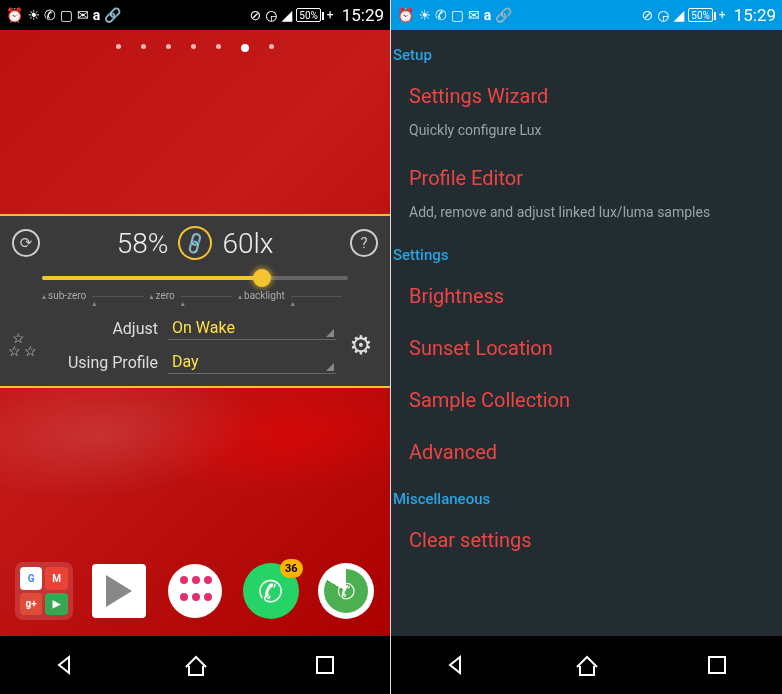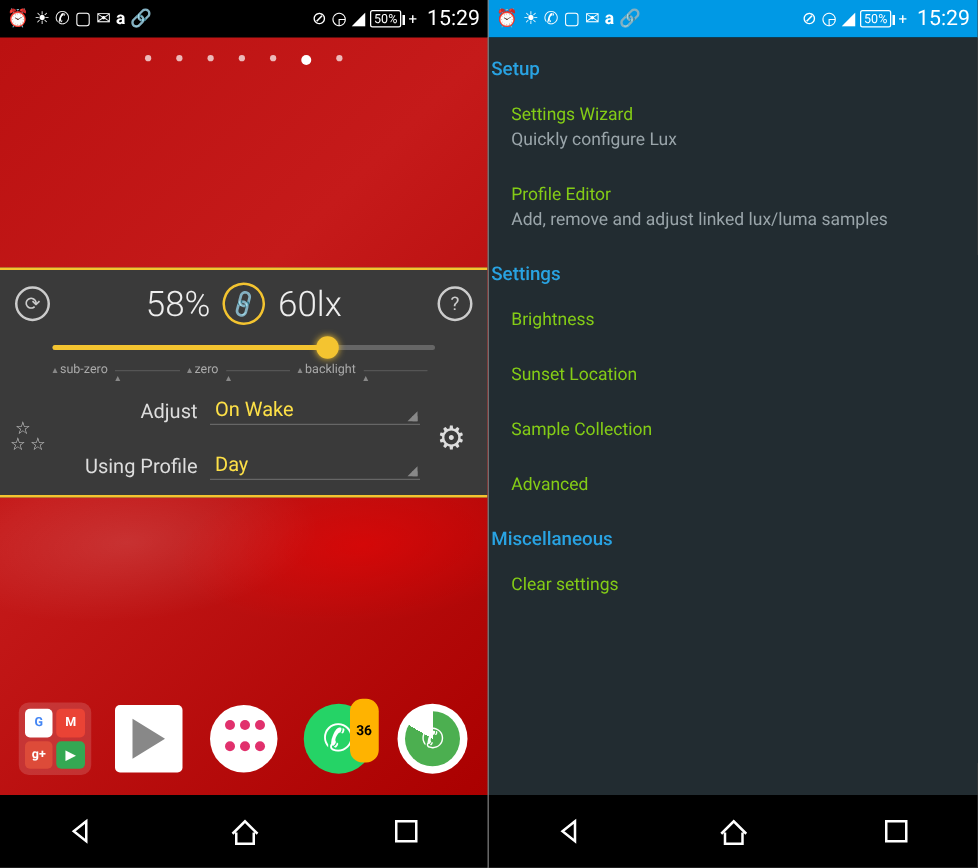--- a/index.html
+++ b/index.html
@@ -93,21 +93,21 @@
   .lux-thumb { position:absolute; top:1px; left:72%; width:18px; height:18px; margin-left:-9px;
                border-radius:50%; background:#f4c430; box-shadow:0 0 6px #f4c430; }
   .lux-ticks { display:flex; justify-content:space-between; font-size:10px; color:#aaa;
                margin:2px 30px 8px; }
   .lux-ticks span::before { content:"▴ "; color:#888; font-size:8px; }
   .lux-ticks span.mid { text-align:center; }
   .lux-ticks .line { flex:1; border-top:1px solid #555; margin:6px 6px 0; }
   .lux-row2 { display:flex; align-items:center; gap:8px; }
   .lux-stars { display:flex; flex-direction:column; font-size:14px; color:#ccc; line-height:.9; width:28px; }
   .lux-stars .row2 { margin-left:-4px; }
-  .lux-fields { flex:1; display:flex; flex-direction:column; gap:20px; }
+  .lux-fields { flex:1; display:flex; flex-direction:column; gap:10px; }
   .lux-field { display:flex; align-items:center; gap:10px; font-size:16px; }
   .lux-field .lbl { width:110px; text-align:right; color:#ddd; }
   .lux-field .val { flex:1; border-bottom:1px solid #666; padding:2px 4px; color:#fde047;
                     position:relative; }
   .lux-field .val::after { content:""; position:absolute; right:2px; bottom:2px;
                            border:4px solid transparent; border-bottom-color:#888; border-right-color:#888; }
   .lux-gear {
     width:34px; height:34px; display:flex; align-items:center; justify-content:center;
     font-size:26px; color:#ddd;
   }
@@ -142,21 +142,21 @@
     display:grid; grid-template:repeat(2,1fr)/repeat(3,1fr);
     gap:4px; padding:12px;
   }
   .apps-btn div { width:8px; height:8px; border-radius:50%; background:#e1306c; }
   .whatsapp {
     width:56px; height:56px; border-radius:50%;
     background:#25d366; display:flex; align-items:center; justify-content:center;
     color:#fff; font-size:30px; position:relative;
   }
   .badge { position:absolute; top:-4px; right:-4px; background:#ffb300; color:#000;
-           border-radius:10px; font-size:11px; padding:19px 5px; font-weight:bold; }
+           border-radius:10px; font-size:11px; padding:3px 5px; font-weight:bold; }
   .dialer {
     width:56px; height:56px; border-radius:50%;
     background:#fff; display:flex; align-items:center; justify-content:center;
     position:relative;
   }
   .dialer-arc {
     width:44px; height:44px; border-radius:50%;
     background:conic-gradient(#4caf50 0deg 300deg, #fff 300deg 360deg);
     display:flex; align-items:center; justify-content:center;
     color:#fff; font-size:22px;
@@ -173,22 +173,22 @@
     flex:1; background:#222c31; color:#fff; overflow:hidden;
     padding-top: 4px;
   }
   .section-header {
     color:#29a3e2; font-size:15px; font-weight:500;
     padding:12px 2px 6px;
   }
   .setting-item {
     padding:14px 18px;
   }
-  .setting-title { font-size:14px; color:#84cc16; }
-  .setting-sub   { font-size:14px; color:#9aa5aa; margin-top:4px; }
+  .setting-title { font-size:20px; color:#ef4444; }
+  .setting-sub   { font-size:14px; color:#9aa5aa; margin-top:14px; }
 </style>
 </head>
 <body>
 
 <div class="phone phone-left">
 
   <div class="status-bar sb-black">
     <div class="status-left">
       <span class="ic">⏰</span>
       <span class="ic">☀</span>

